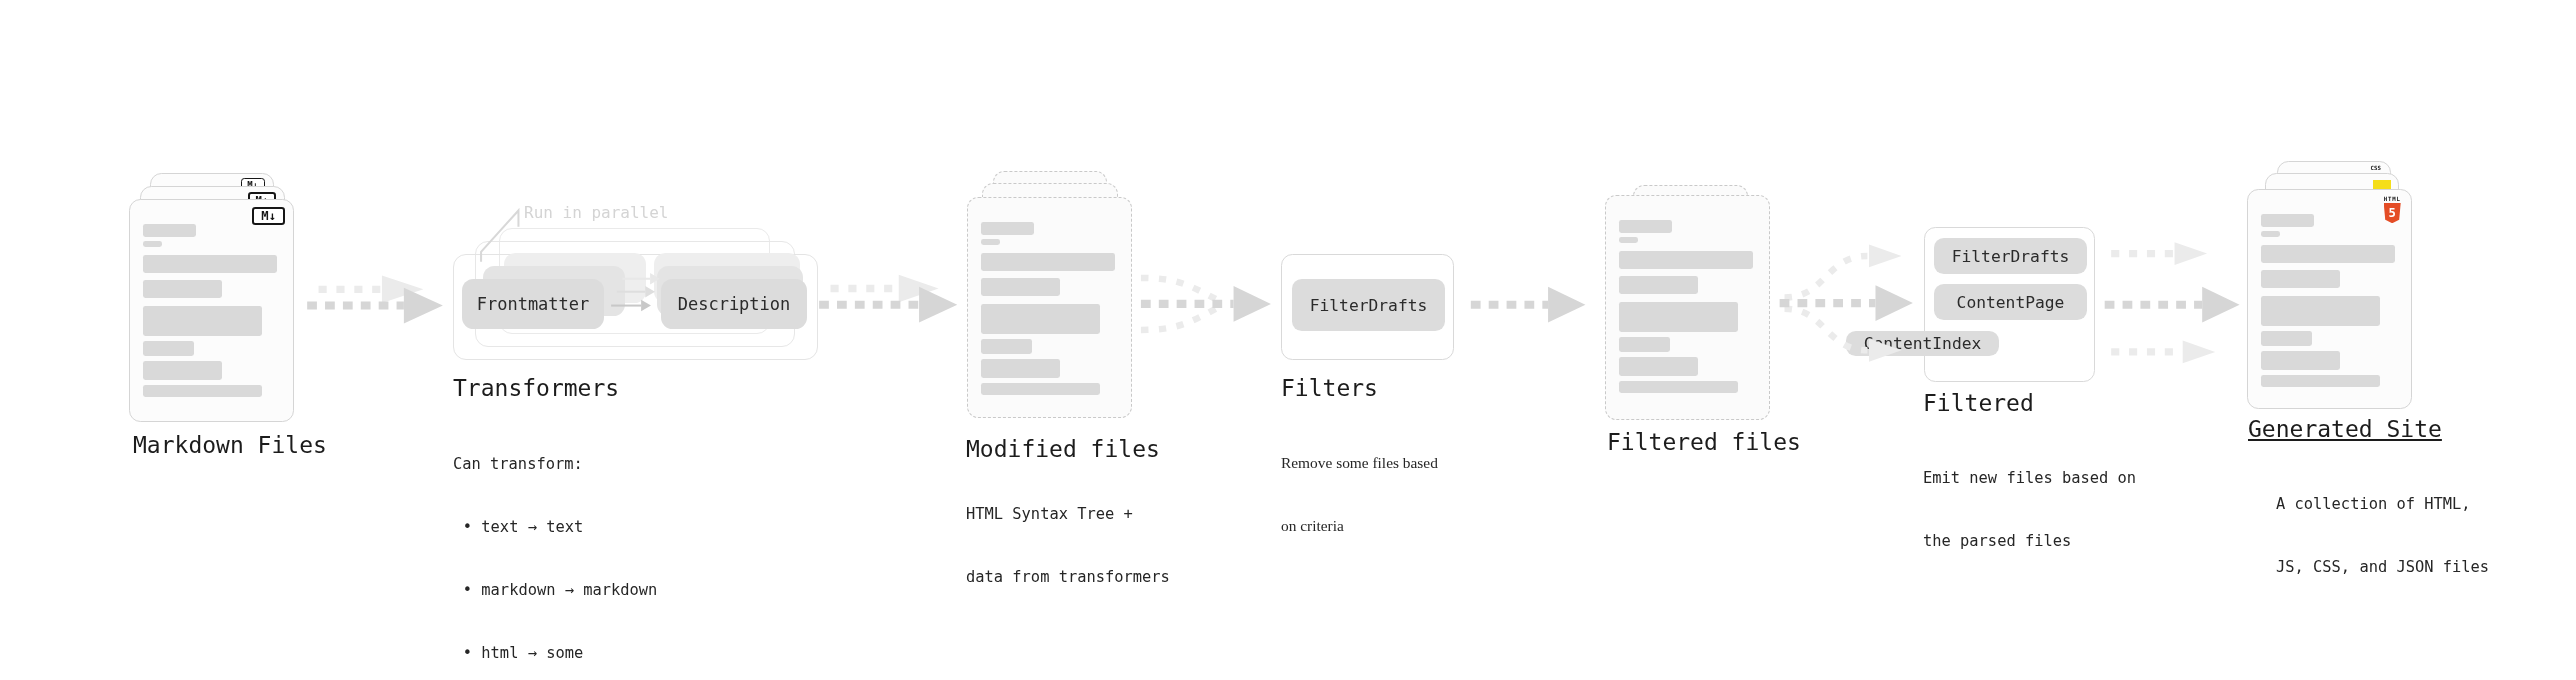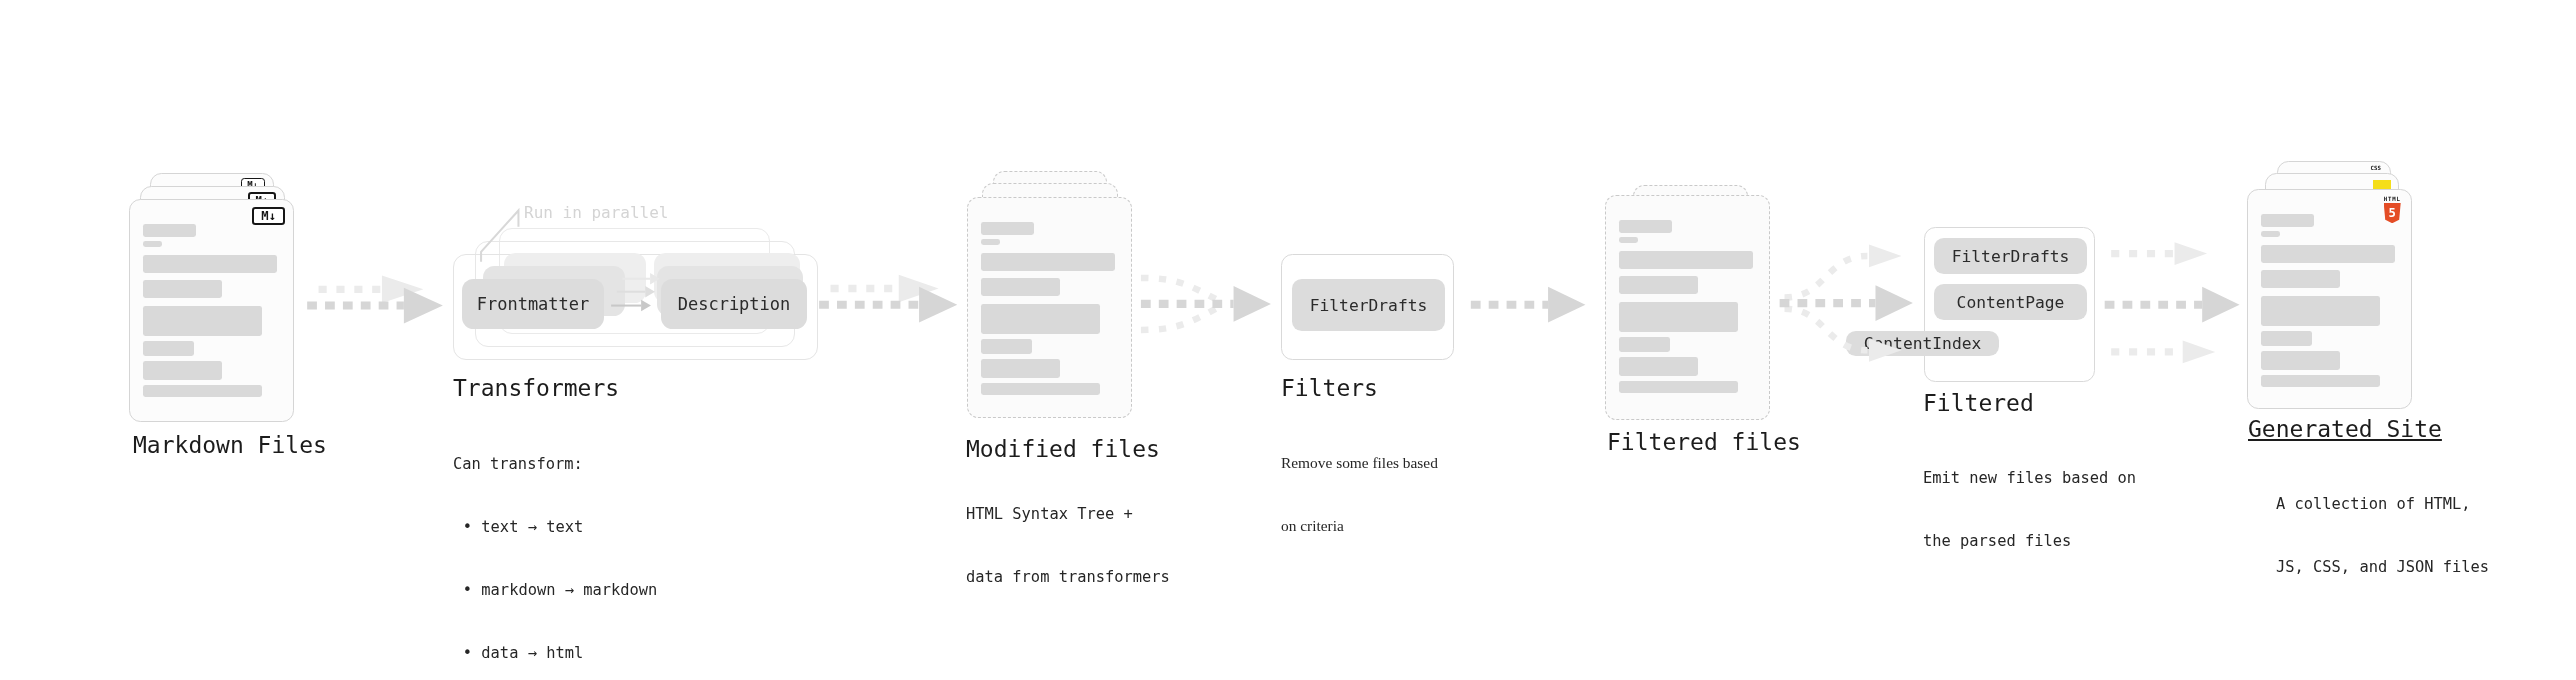--- a/index.html
+++ b/index.html
@@ -83,21 +83,21 @@
     <div class="pill" style="left:462px;top:279px;width:142px;height:50px;">Frontmatter</div>
     <div class="pill" style="left:661px;top:279px;width:146px;height:50px;">Description</div>
 
     <div class="annotation" style="left:524px;top:203px;">Run in parallel</div>
 
     <div class="stage-title" style="left:453px;top:375px;">Transformers</div>
     <div class="stage-desc" style="left:453px;top:412px;">
       <div>Can transform:</div>
       <div class="indent">• text → text</div>
       <div class="indent">• markdown → markdown</div>
-      <div class="indent">• data → html</div>
+      <div class="indent">• html → some</div>
     </div>
   </div>
 
   <div class="layer z2">
     <div class="doc dashed" style="left:993px;top:171px;width:114px;height:236px;"></div>
     <div class="doc dashed" style="left:982px;top:183px;width:136px;height:228px;"></div>
     <div class="doc dashed doc-bars" style="left:967px;top:197px;width:165px;height:221px;">
         <div class="bar" style="left: 13px; top: 24.4px; width: 53px; height: 13px;"></div>
         <div class="bar" style="left: 13px; top: 41px; width: 18.7px; height: 5.7px;"></div>
         <div class="bar" style="left: 13px; top: 55px; width: 134px; height: 18px;"></div>

